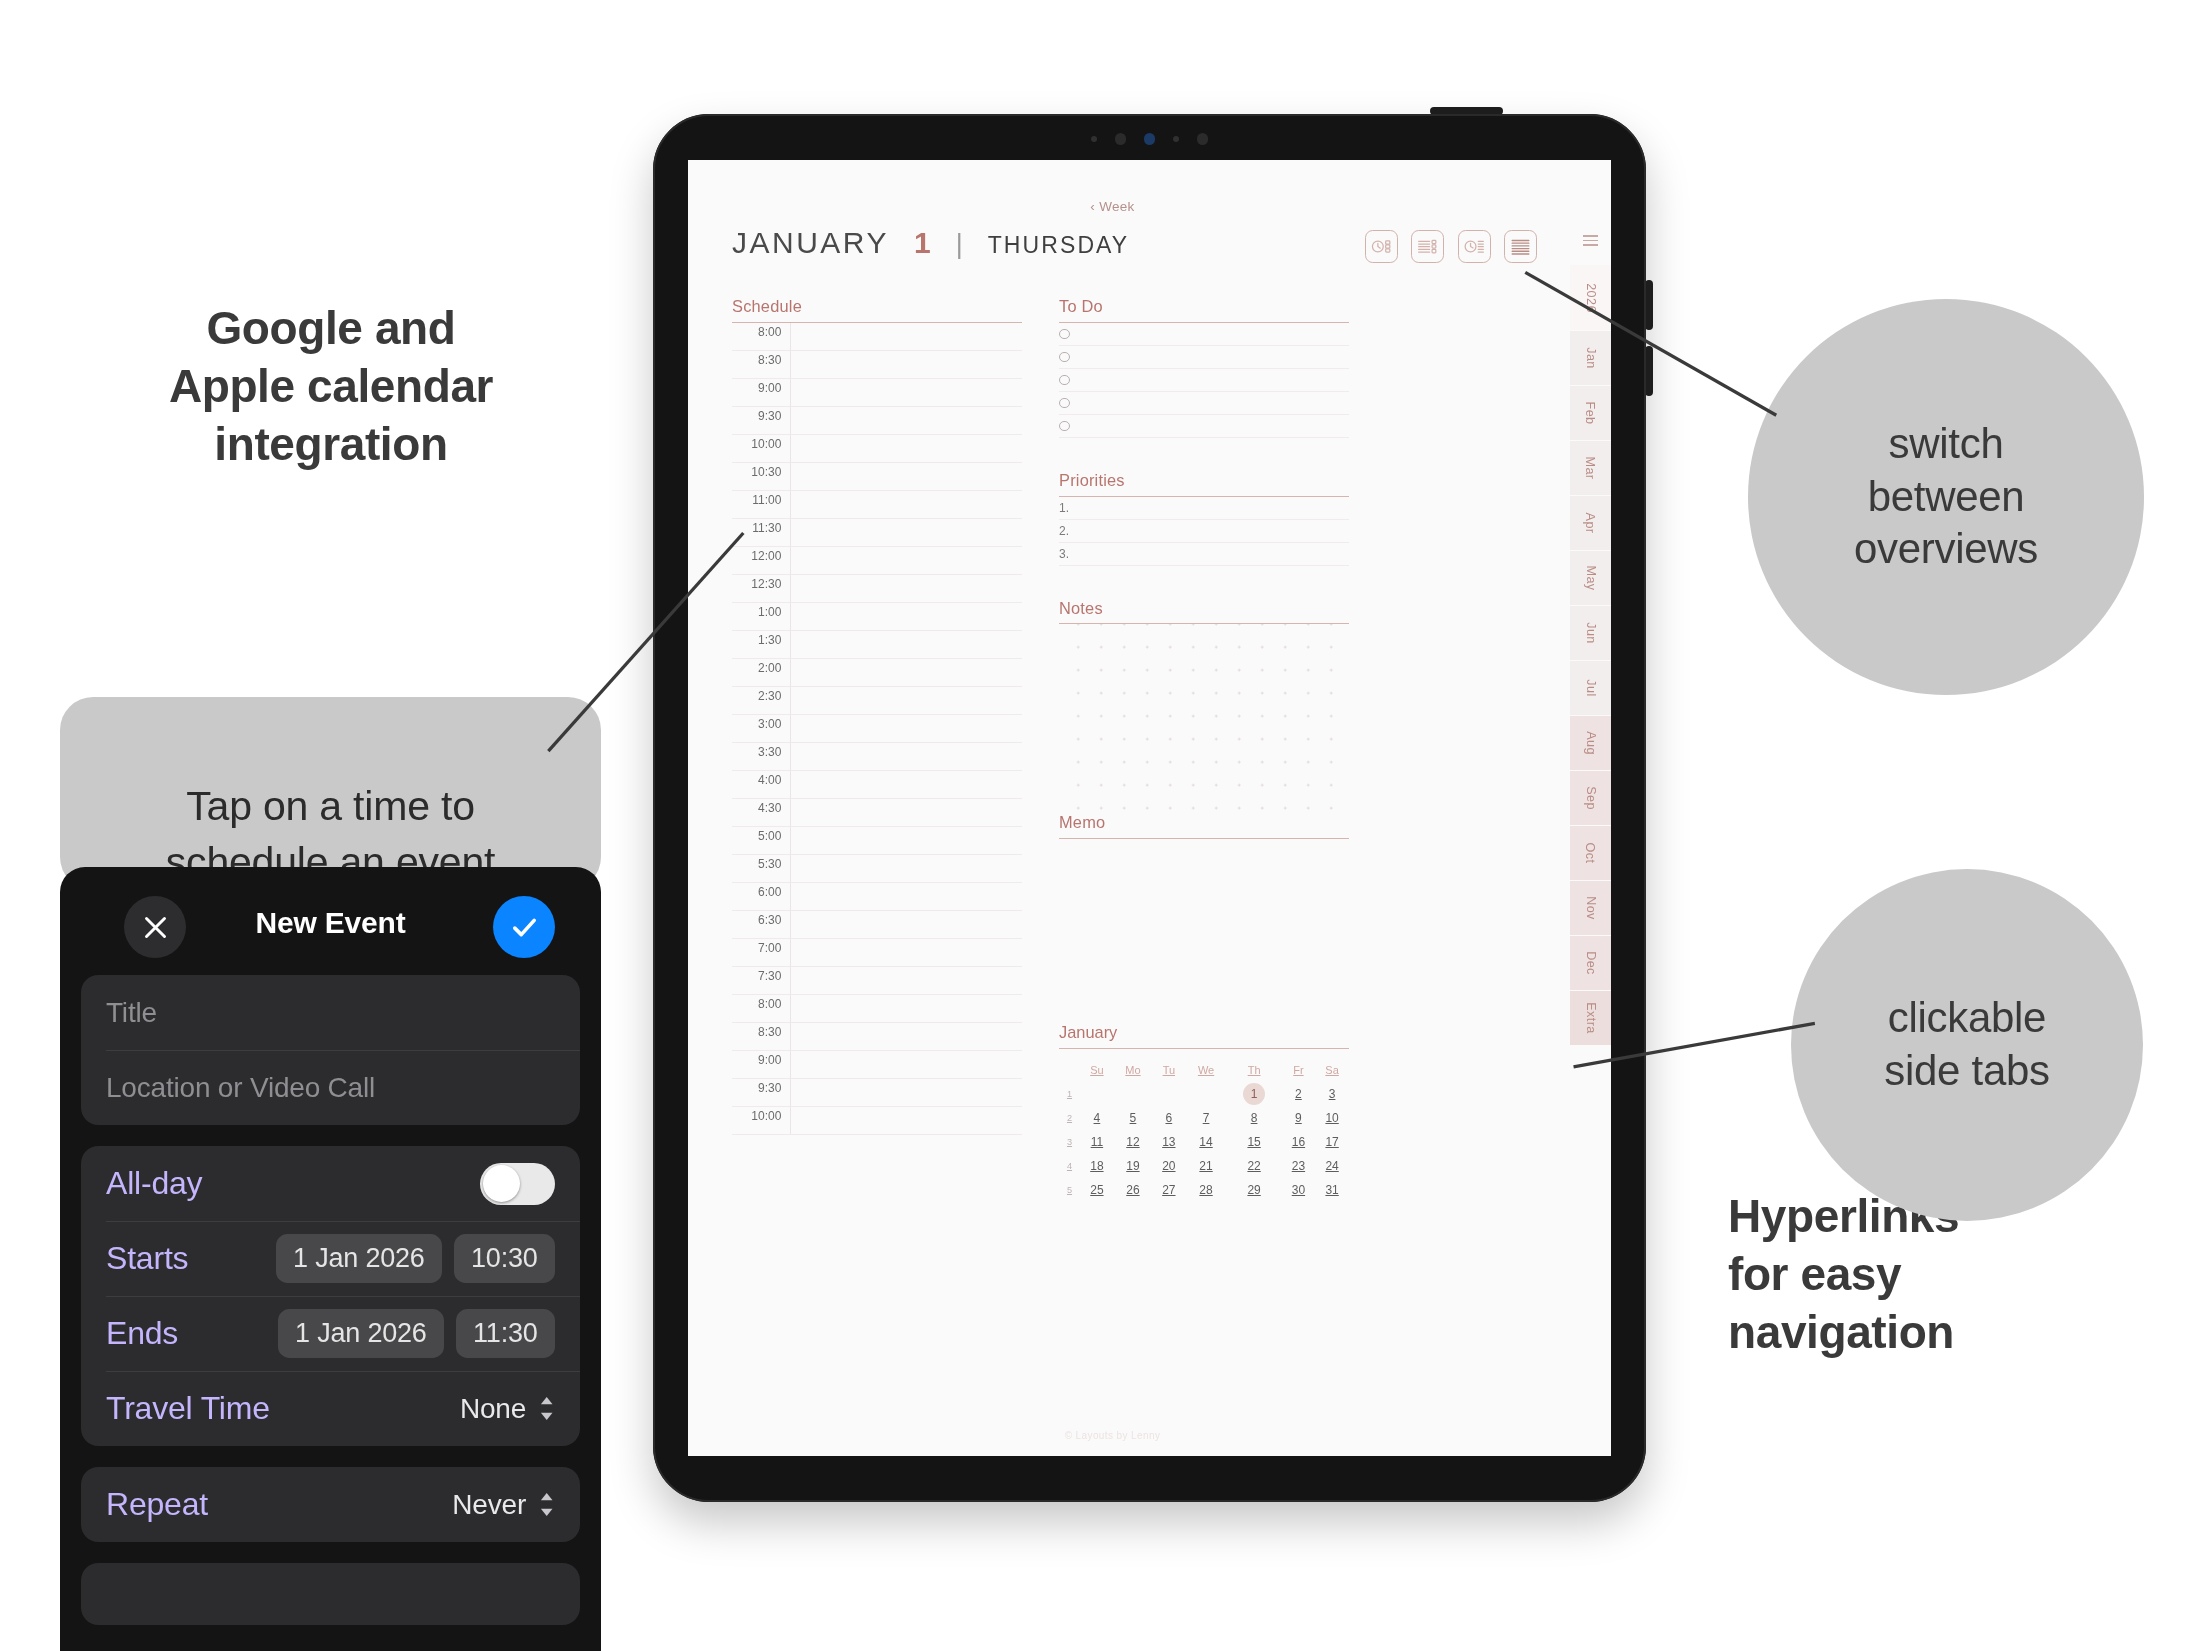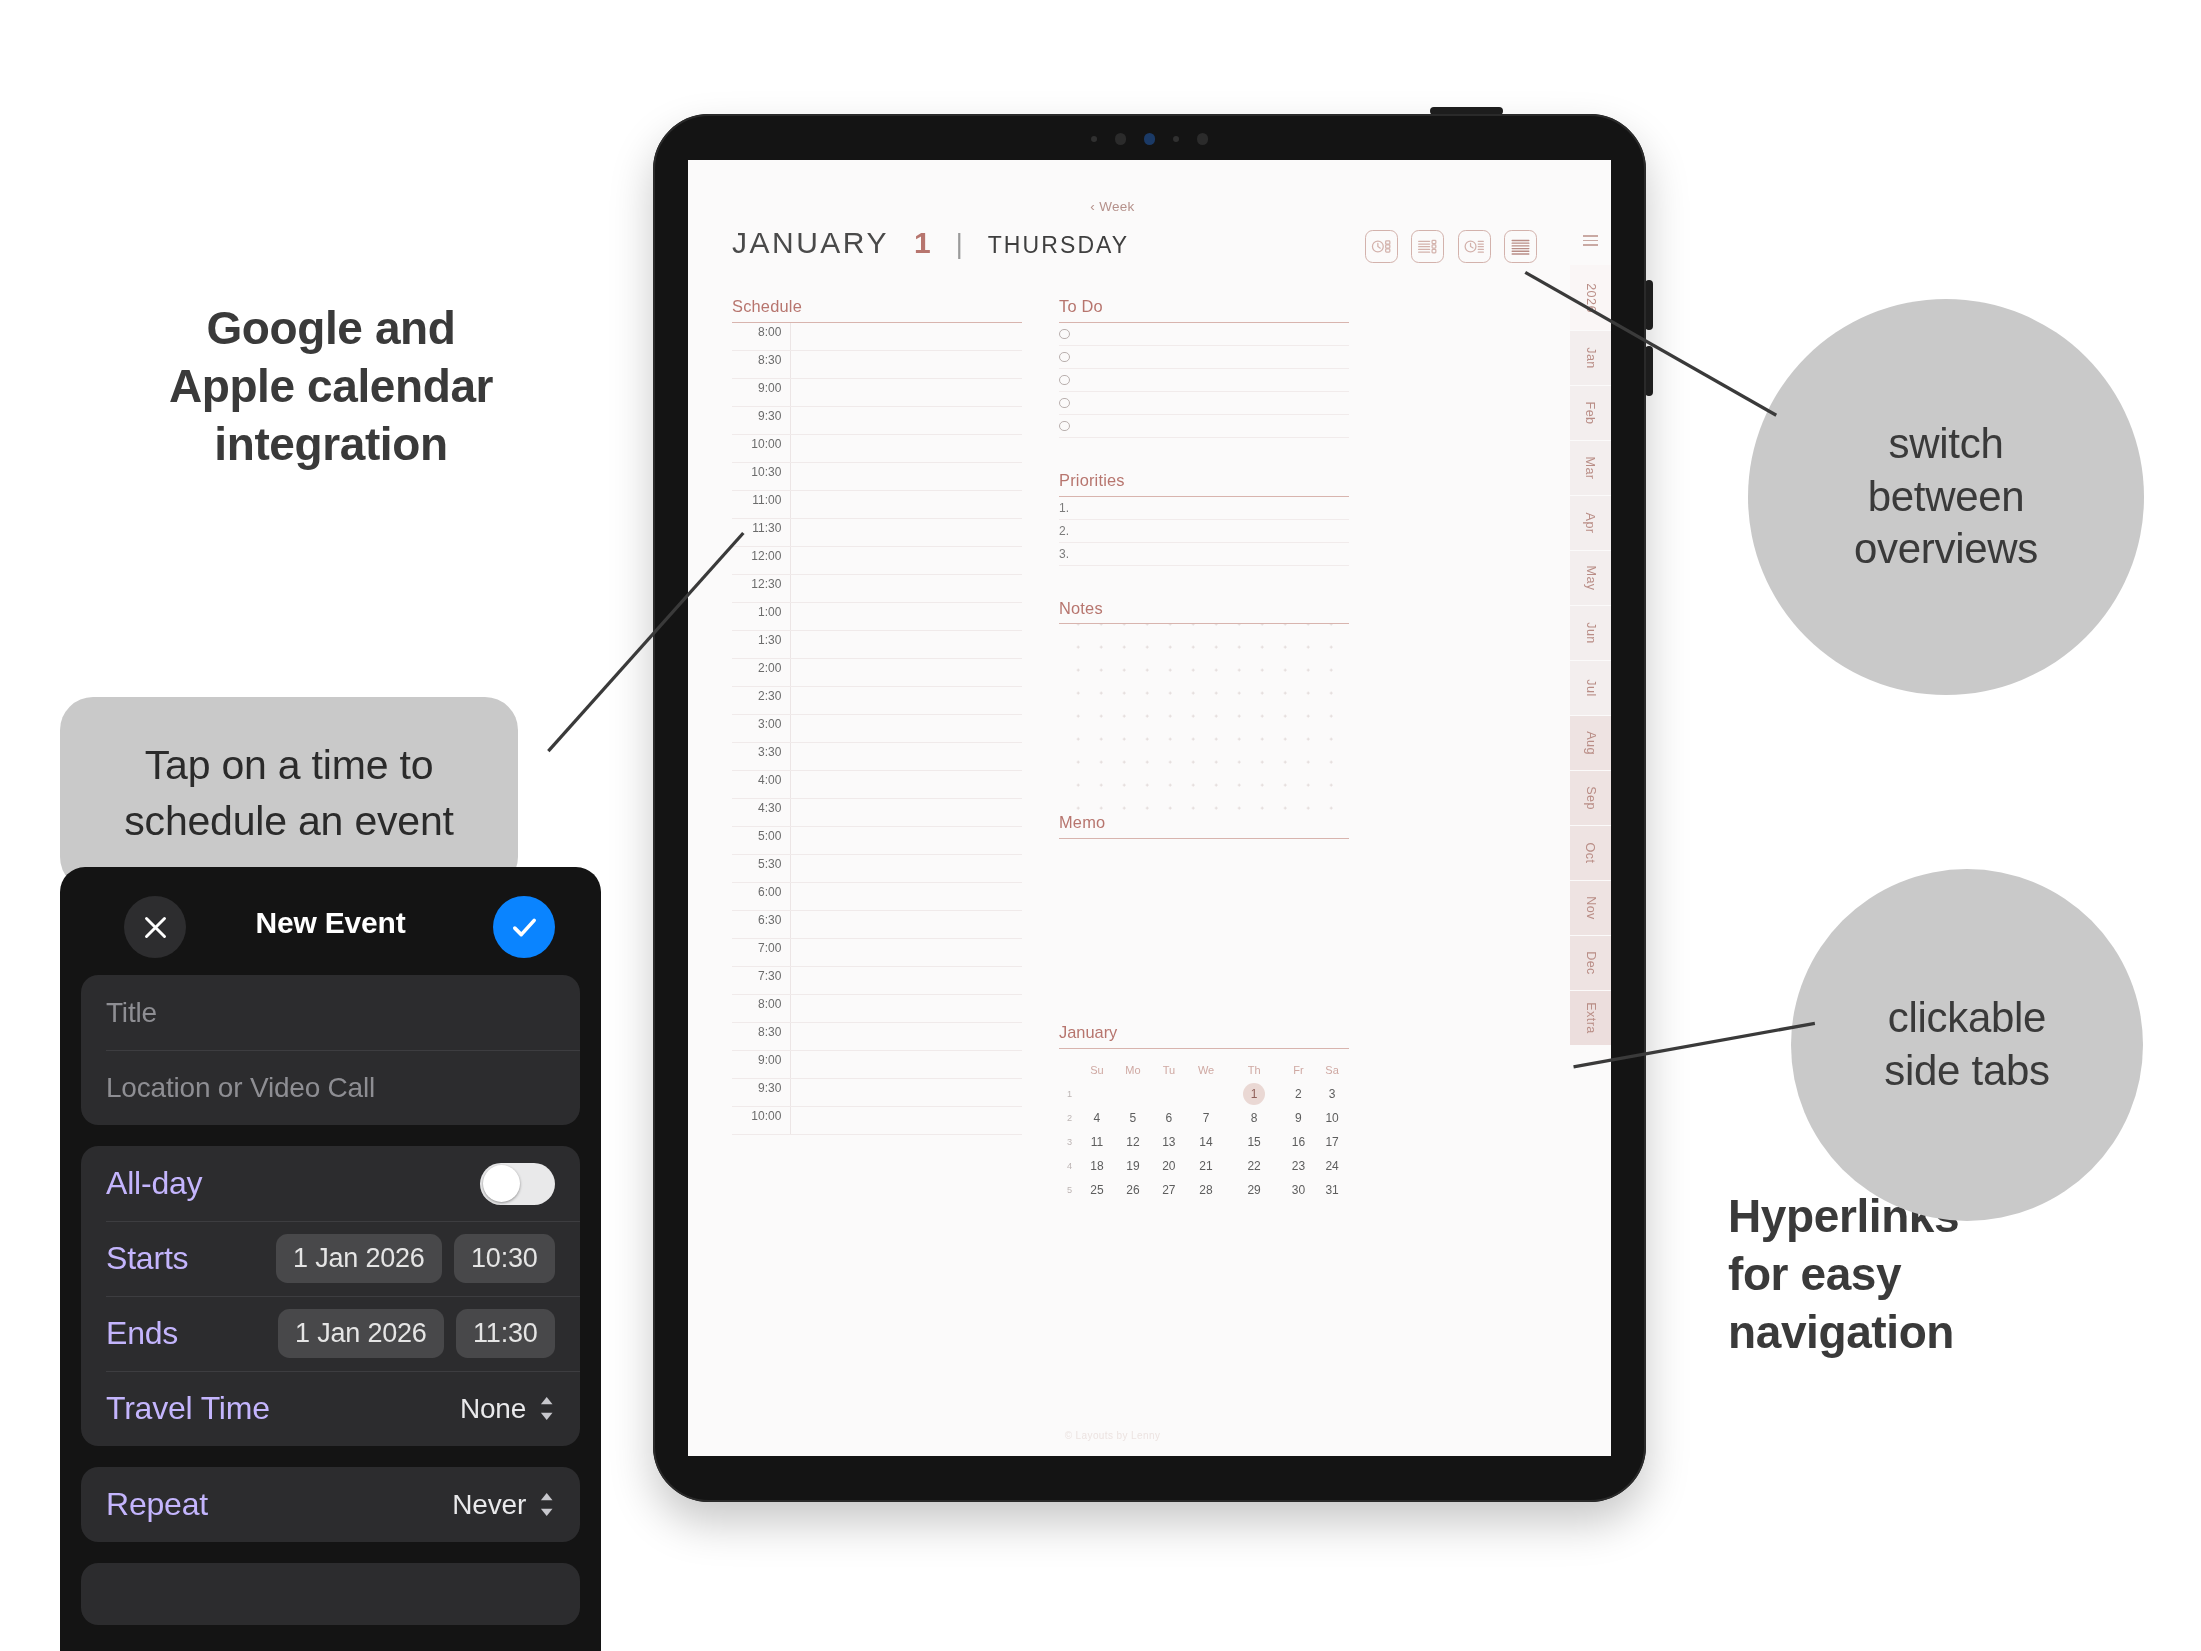--- a/index.html
+++ b/index.html
@@ -38,24 +38,24 @@
     color: #3a3a3a;
     text-align: center;
     line-height: 1.26;
     letter-spacing: -0.3px;
     white-space: pre-line;
   }
 
   #tip-tap {
     position: absolute;
     left: 60px; top: 697px;
-    width: 458px; height: 193px;
+    width: 541px; height: 193px;
     background: #c9c9c9;
     border-radius: 33px;
-    display: flex; align-items: center; justify-content: center;
+    display: flex; align-items: flex-end; justify-content: center;
     z-index: 2;
   }
   #tip-tap .tip-label {
     font-size: 41px; color: #2b2b2b; text-align: center;
     line-height: 1.35; white-space: pre-line; letter-spacing: -0.2px;
   }
 
   svg.leader { position: absolute; left: 0; top: 0; width: 2201px; height: 1651px;
                pointer-events: none; z-index: 6; }
 
@@ -270,21 +270,21 @@
     background-position: 7.7px 11.6px;
   }
   #memo-area { height: 174px; }
 
   
   #mini-cal { margin-top: 9.7px; }
   #mini-cal-title { font-size: 16.4px; color: #b7756e; padding-bottom: 5.8px; }
   table.mini { width: 100%; border-collapse: collapse; margin-top: 9.7px; }
   table.mini th, table.mini td {
     text-align: center; font-size: 12px; color: #5d5d5d;
-    height: 24px; font-weight: normal;
+    height: 24px; font-weight: normal; text-decoration: underline;
   }
   table.mini th { color: #cfa8a2; font-size: 11px; }
   table.mini td.wk, table.mini th.wk { color: #bdb5b4; font-size: 9.2px; width: 21px; }
   td.today span {
     display: inline-flex; align-items: center; justify-content: center;
     width: 22px; height: 22px; border-radius: 50%;
     background: #ead8d4; color: #8f5f59;
   }
 
   #planner-footer {

